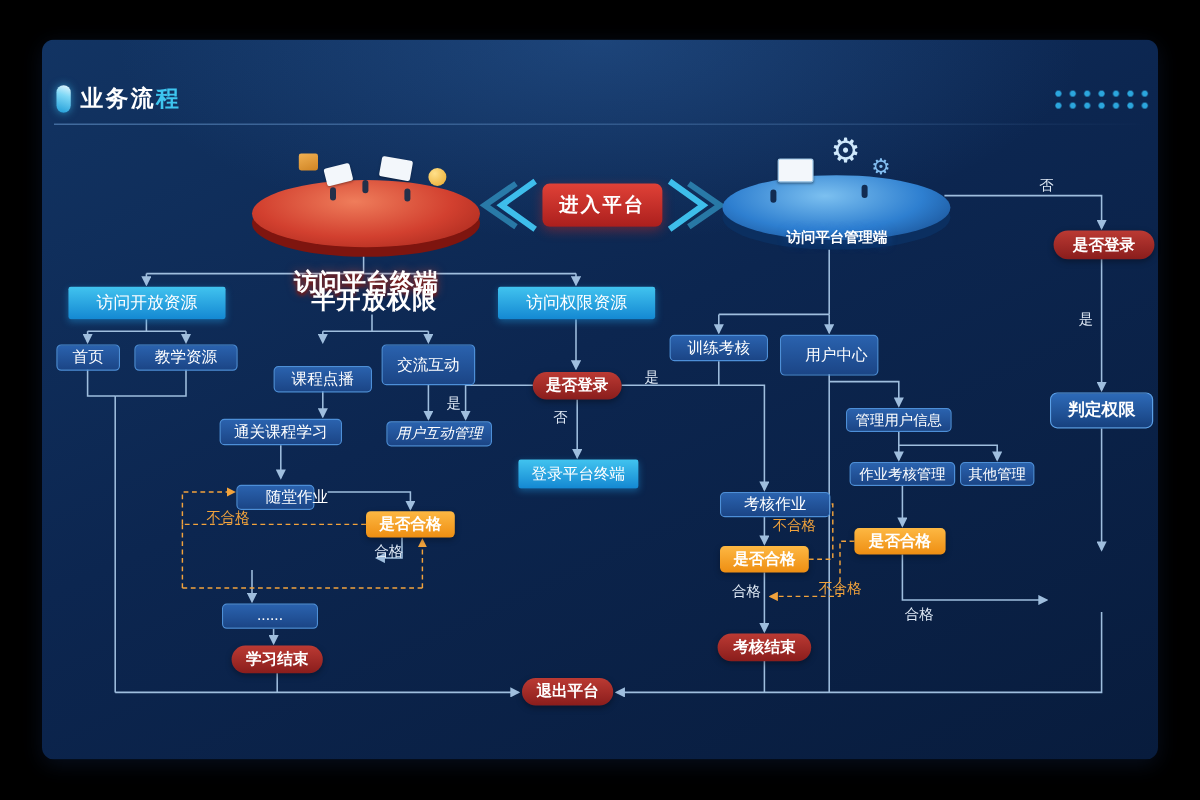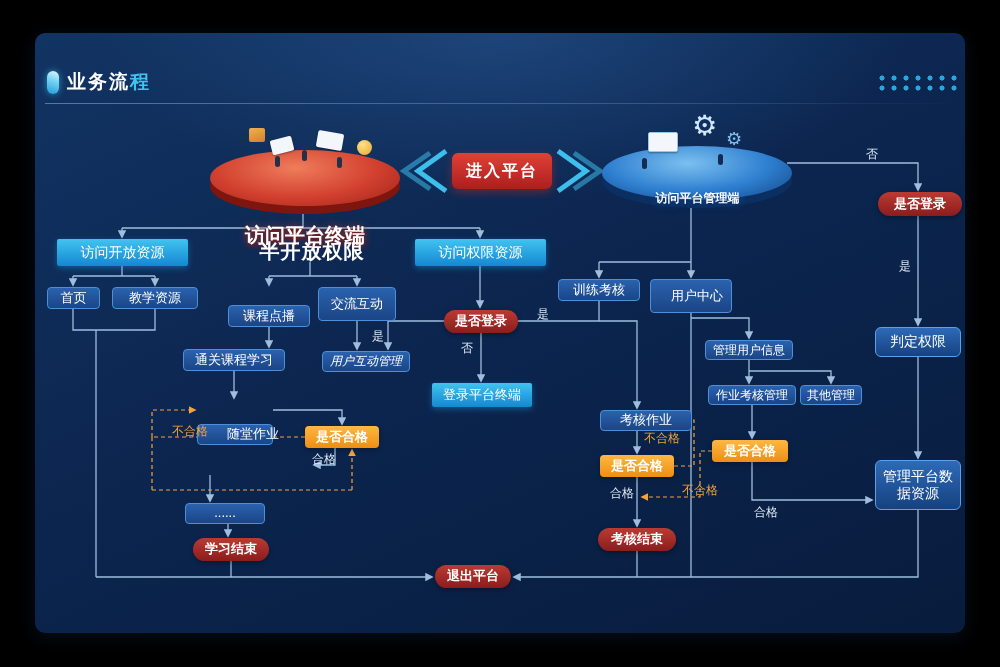--- a/index.html
+++ b/index.html
@@ -26,21 +26,21 @@
         font-size:13px;box-sizing:border-box;text-align:center;line-height:1.25;white-space:nowrap;}
   .blue{background:linear-gradient(180deg,#2a62ae,#1b4586);border:1px solid #4d8fd8;border-radius:4px;}
   .small{font-size:12px;}
   .cyan{background:linear-gradient(180deg,#41c3ef,#1488d2);border-radius:2px;font-weight:normal;font-size:14px;
         box-shadow:0 2px 6px rgba(30,150,220,.45);}
   .orange{background:linear-gradient(180deg,#fdb843,#ee8e12);border-radius:4px;font-weight:bold;
         box-shadow:0 2px 5px rgba(0,0,0,.3);}
   .red{background:linear-gradient(180deg,#bb3a33,#8a1d1c);border-radius:12px;font-weight:bold;
         box-shadow:0 2px 5px rgba(0,0,0,.35);}
   .bigblue{background:linear-gradient(180deg,#2d6ab8,#17417f);border:1px solid #5ba0e8;border-radius:6px;
-        font-weight:normal;font-size:14px;white-space:normal;padding:12px 6px;}
+        font-weight:bold;font-size:14px;white-space:normal;padding:12px 6px;}
   .plain{background:none;font-weight:bold;font-size:20px;letter-spacing:1px;}
   .elabel{position:absolute;font-size:12px;color:#dfe9f5;transform:translateX(-50%);}
   .elabel.warn{color:#f2a33c;}
   
   .hero{position:absolute;}
   .disc,.rim{position:absolute;border-radius:50%;}
   .hero-label{position:absolute;left:0;right:0;text-align:center;font-weight:bold;color:#fff;}
   .hl-red{font-size:20px;text-shadow:0 2px 3px rgba(130,20,12,.95),0 0 8px rgba(210,70,45,.7);margin-top:36px;}
   .hl-blue{font-size:12px;text-shadow:0 2px 3px rgba(8,40,90,.95),0 0 8px rgba(40,120,220,.7);}
   .deco{position:absolute;}
@@ -177,34 +177,33 @@
   <div class="node blue" style="left:47px;top:287px;width:53px;height:22px;">首页</div>
   <div class="node blue" style="left:112px;top:287px;width:86px;height:22px;">教学资源</div>
   <div class="node blue" style="left:228px;top:287px;width:82px;height:22px;margin-top:18px;">课程点播</div>
   <div class="node blue" style="left:318px;top:287px;width:78px;height:34px;text-align:right;">交流互动</div>
   <div class="node blue" style="left:558px;top:279px;width:82px;height:22px;">训练考核</div>
   <div class="node blue" style="left:650px;top:279px;width:82px;height:34px;padding-left:12px;">用户中心</div>
   <div class="node red" style="left:444px;top:310px;width:74px;height:23px;">是否登录</div>
   <div class="node blue" style="left:183px;top:349px;width:102px;height:22px;">通关课程学习</div>
   <div class="node blue small" style="left:322px;top:351px;width:88px;height:21px;font-style:italic;">用户互动管理</div>
   <div class="node cyan" style="left:432px;top:383px;width:100px;height:24px;font-size:13px;">登录平台终端</div>
-  <div class="node blue" style="left:197px;top:424px;width:76px;height:21px;padding-left:36px;">随堂作业</div>
+  <div class="node blue" style="left:197px;top:404px;width:65px;height:21px;padding-left:36px;">随堂作业</div>
   <div class="node orange" style="left:305px;top:426px;width:74px;height:22px;">是否合格</div>
   <div class="node blue" style="left:185px;top:503px;width:80px;height:21px;">......</div>
   <div class="node red" style="left:193px;top:538px;width:76px;height:23px;">学习结束</div>
   <div class="node blue" style="left:600px;top:410px;width:92px;height:21px;">考核作业</div>
   <div class="node orange" style="left:600px;top:455px;width:74px;height:22px;">是否合格</div>
   <div class="node red" style="left:598px;top:528px;width:78px;height:23px;">考核结束</div>
   <div class="node blue small" style="left:705px;top:340px;width:88px;height:20px;">管理用户信息</div>
   <div class="node blue small" style="left:708px;top:385px;width:88px;height:20px;">作业考核管理</div>
   <div class="node blue small" style="left:800px;top:385px;width:62px;height:20px;">其他管理</div>
   <div class="node orange" style="left:712px;top:440px;width:76px;height:22px;">是否合格</div>
   <div class="node red" style="left:878px;top:192px;width:84px;height:24px;">是否登录</div>
   <div class="node bigblue" style="left:875px;top:327px;width:86px;height:30px;">判定权限</div>
-  <div class="node bigblue" style="left:875px;top:460px;width:86px;height:50px;">管理平台数据资源</div>
   <div class="node red" style="left:435px;top:565px;width:76px;height:23px;">退出平台</div>
 
   <span class="elabel" style="left:872px;top:146px;">否</span>
   <span class="elabel" style="left:905px;top:258px;">是</span>
   <span class="elabel" style="left:378px;top:328px;">是</span>
   <span class="elabel" style="left:467px;top:340px;">否</span>
   <span class="elabel" style="left:543px;top:306px;">是</span>
   <span class="elabel warn" style="left:190px;top:423px;">不合格</span>
   <span class="elabel" style="left:324px;top:451px;">合格</span>
   <span class="elabel warn" style="left:662px;top:430px;">不合格</span>

